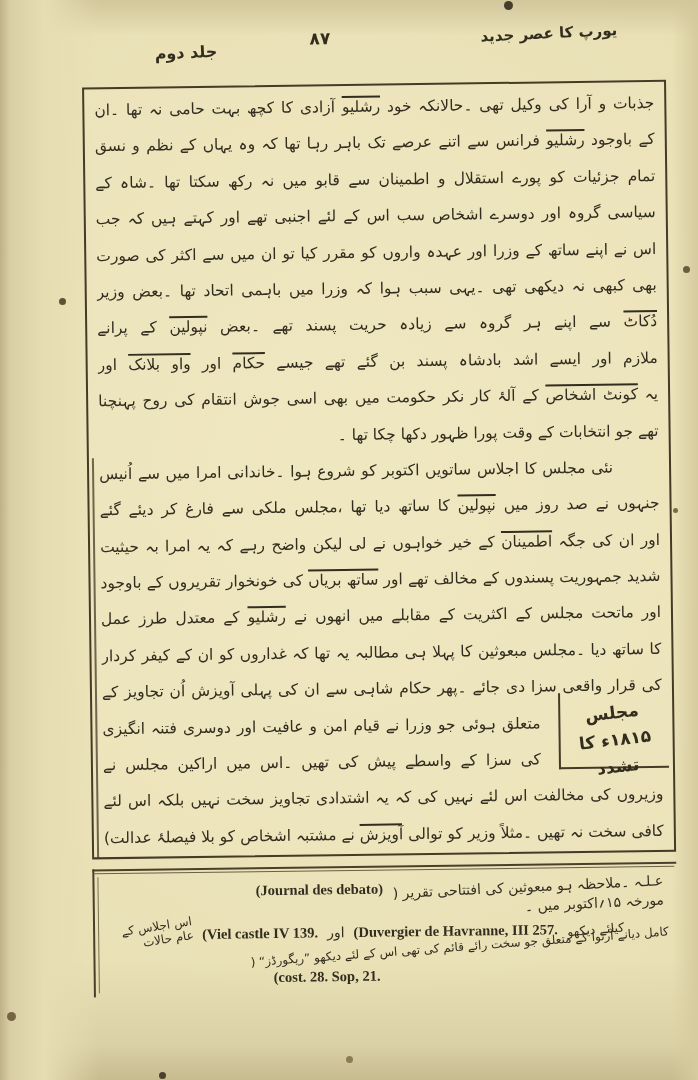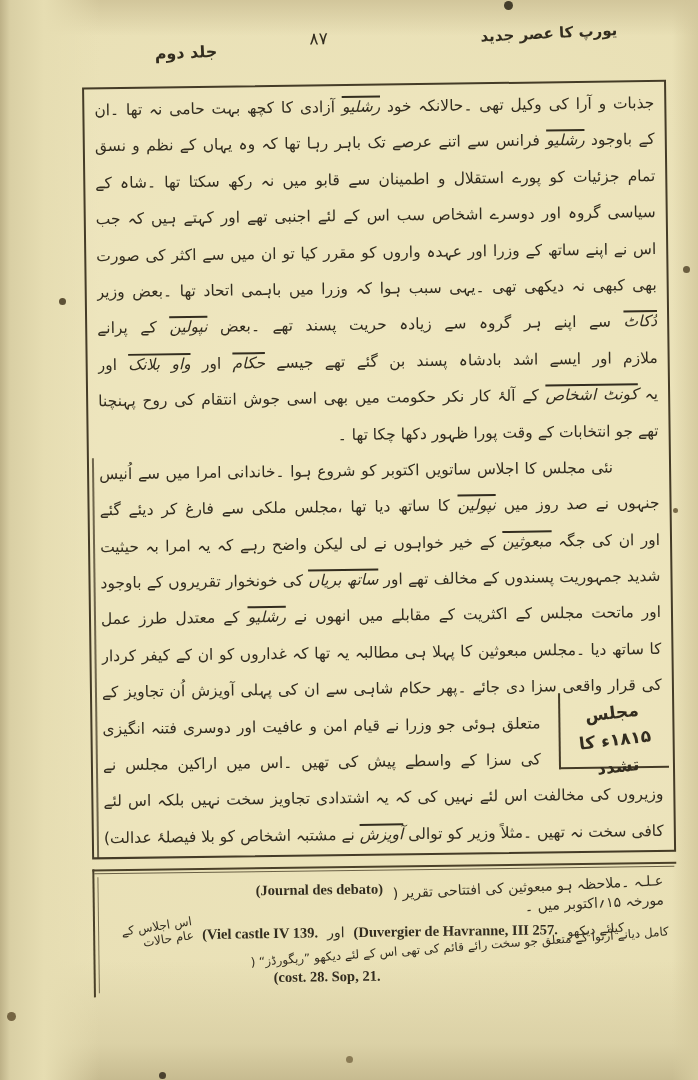--- a/index.html
+++ b/index.html
@@ -24,36 +24,36 @@
       684px 267px 0 1px #6a5d3f,
       9px 1014px 0 2px #756543,
       160px 1073px 0 1px #4a4130,
       673px 508px 0 0 #7a6c49,
       347px 1057px 0 1px #8a7b55;
   }
   .tilt{position:absolute;inset:0;transform:rotate(-0.75deg);transform-origin:50% 50%;color:#332d1f;}
 
   
   .h-right{position:absolute;left:487px;top:27px;font-size:15px;font-weight:bold;transform:rotate(-2deg);}
-  .h-num{position:absolute;left:316px;top:28px;font-size:17px;font-weight:normal;letter-spacing:6px;}
+  .h-num{position:absolute;left:316px;top:28px;font-size:17px;font-weight:bold;letter-spacing:6px;}
   .h-left{position:absolute;left:161px;top:41px;font-size:16px;font-weight:bold;transform:rotate(-2deg);}
 
   
   .textbox{
     position:absolute;left:88px;top:84px;width:584px;height:772px;
     border:2.5px solid #443b27;box-sizing:border-box;
     background:rgba(240,232,195,.35);
   }
   .textbox::before{content:"";position:absolute;left:3px;top:48%;bottom:-1px;border-left:2px solid rgba(68,59,39,.75);}
   .bodytext{position:absolute;top:3px;left:10px;right:10px;bottom:3px;font-size:15.5px;}
   .tline{height:36.4px;line-height:36.4px;overflow:hidden;text-align:justify;text-align-last:justify;}
   .tline.end{text-align-last:right;}
   .tline.indent{padding-right:46px;}
   .tline.beside{padding-right:122px;}
-  .pn{text-decoration:overline;text-decoration-thickness:1.5px;font-style:italic;}
+  .pn{text-decoration:overline;text-decoration-thickness:1.5px;}
 
   
   .sidenote{
     position:absolute;right:4px;top:610px;width:108px;height:74px;
     border-left:2px solid #443b27;border-bottom:2px solid #443b27;
   }
   .sidenote span{
     display:block;transform:rotate(-6deg);font-weight:bold;font-size:17px;
     line-height:27px;text-align:center;padding-top:7px;
   }
@@ -96,21 +96,21 @@
           <div class="tline">تمام جزئیات کو پورے استقلال و اطمینان سے قابو میں نہ رکھ سکتا تھا ۔شاہ کے</div>
           <div class="tline">سیاسی گروہ اور دوسرے اشخاص سب اس کے لئے اجنبی تھے اور کہتے ہیں کہ جب</div>
           <div class="tline">اس نے اپنے ساتھ کے وزرا اور عہدہ واروں کو مقرر کیا تو ان میں سے اکثر کی صورت</div>
           <div class="tline">بھی کبھی نہ دیکھی تھی ۔یہی سبب ہوا کہ وزرا میں باہمی اتحاد تھا ۔بعض وزیر جیسے</div>
           <div class="tline"><span class="pn">دُکاٹ</span> سے اپنے ہر گروہ سے زیادہ حریت پسند تھے ۔بعض <span class="pn">نپولین</span> کے پرانے</div>
           <div class="tline">ملازم اور ایسے اشد بادشاہ پسند بن گئے تھے جیسے <span class="pn">حکام</span> اور <span class="pn">واو بلانک</span> اور</div>
           <div class="tline">یہ <span class="pn">کونٹ اشخاص</span> کے آلۂ کار نکر حکومت میں بھی اسی جوش انتقام کی روح پہنچنا چاہتے</div>
           <div class="tline end">تھے جو انتخابات کے وقت پورا ظہور دکھا چکا تھا ۔</div>
           <div class="tline indent">نئی مجلس کا اجلاس ساتویں اکتوبر کو شروع ہوا ۔خاندانی امرا میں سے اُنیس امیر</div>
           <div class="tline">جنہوں نے صد روز میں <span class="pn">نپولین</span> کا ساتھ دیا تھا ،مجلس ملکی سے فارغ کر دیئے گئے</div>
-          <div class="tline">اور ان کی جگہ <span class="pn">مبعوثین</span> کے خیر خواہوں نے لی لیکن واضح رہے کہ یہ امرا بہ حیثیت مجموعی</div>
+          <div class="tline">اور ان کی جگہ <span class="pn">اطمینان</span> کے خیر خواہوں نے لی لیکن واضح رہے کہ یہ امرا بہ حیثیت مجموعی</div>
           <div class="tline">شدید جمہوریت پسندوں کے مخالف تھے اور <span class="pn">ساتھ بریاں</span> کی خونخوار تقریروں کے باوجود</div>
           <div class="tline">اور ماتحت مجلس کے اکثریت کے مقابلے میں انھوں نے <span class="pn">رشلیو</span> کے معتدل طرز عمل</div>
           <div class="tline">کا ساتھ دیا ۔مجلس مبعوثین کا پہلا ہی مطالبہ یہ تھا کہ غداروں کو ان کے کیفر کردار</div>
           <div class="tline">کی قرار واقعی سزا دی جائے ۔پھر حکام شاہی سے ان کی پہلی آویزش اُن تجاویز کے</div>
           <div class="tline beside">متعلق ہوئی جو وزرا نے قیام امن و عافیت اور دوسری فتنہ انگیزی</div>
           <div class="tline beside">کی سزا کے واسطے پیش کی تھیں ۔اس میں اراکین مجلس نے</div>
           <div class="tline">وزیروں کی مخالفت اس لئے نہیں کی کہ یہ اشتدادی تجاویز سخت نہیں بلکہ اس لئے کہ</div>
           <div class="tline">کافی سخت نہ تھیں ۔مثلاً وزیر کو توالی <span class="pn">آویزش</span> نے مشتبہ اشخاص کو بلا فیصلۂ عدالت)</div>
         </div>
       <div class="sidenote">

